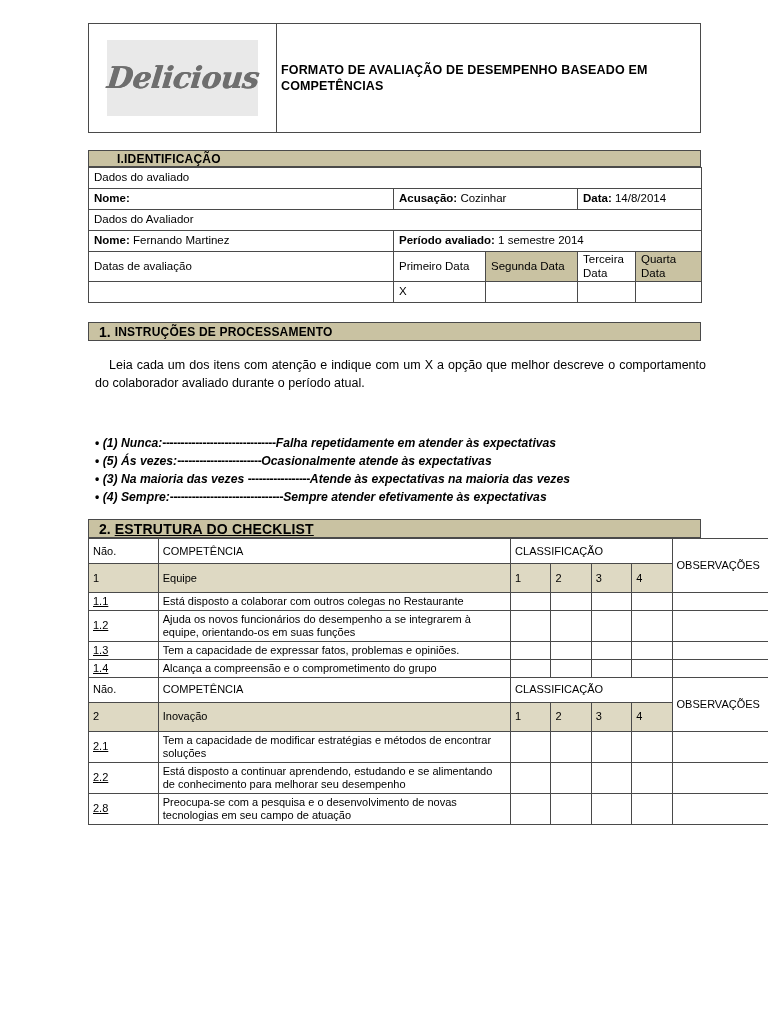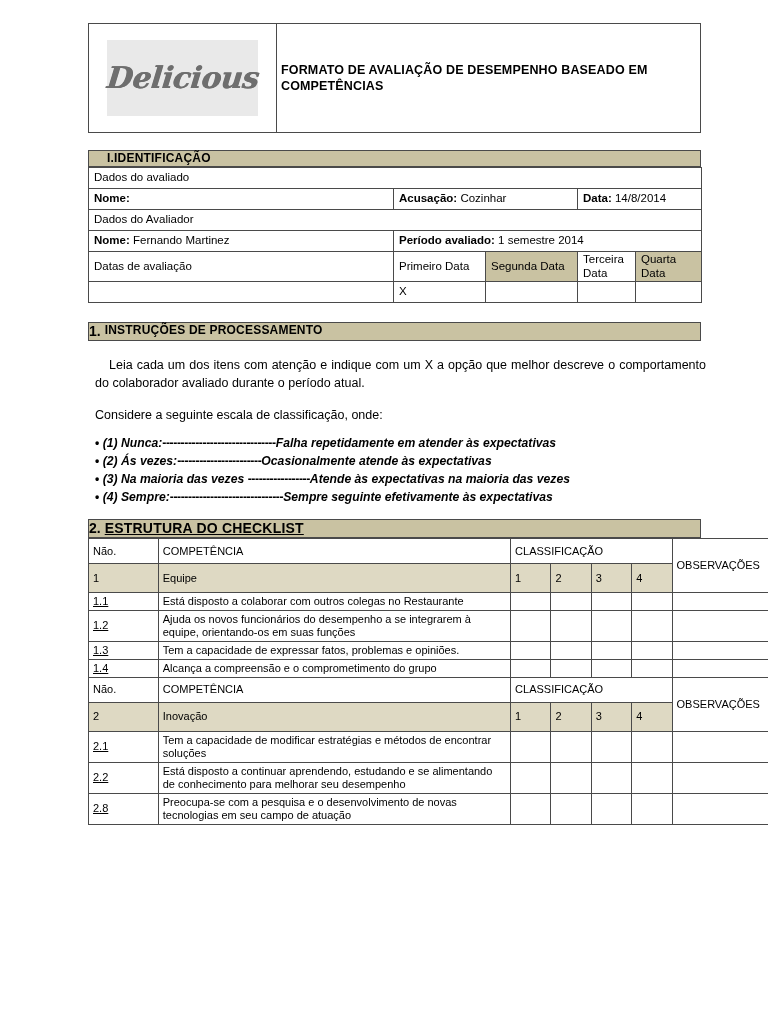--- a/index.html
+++ b/index.html
@@ -84,20 +84,22 @@
     line-height: 1.32;
     letter-spacing: 0.15px;
   }
 
   
   .bar {
     background: #c9c2a2;
     border: 1px solid #4a4a4a;
     box-sizing: border-box;
     display: flex;
+    align-items: center;
+    padding-left: 10px;
   }
   .bar-num {
     font-size: 14px;
     font-weight: bold;
     margin-right: 4px;
   }
   .bar-text {
     font-size: 12px;
     font-weight: bold;
     letter-spacing: 0.2px;
@@ -339,39 +341,38 @@
       </table>
   </div>
 
   <div class="bar" id="instructions-bar">
     <span class="bar-num">1.</span>
     <span class="bar-text">INSTRUÇÕES DE PROCESSAMENTO</span>
   </div>
 
   <div class="instr-body">
     <p class="indent">Leia cada um dos itens com atenção e indique com um X a opção que melhor descreve o comportamento do colaborador avaliado durante o período atual.</p>
-    <p>Considere a seguinte escala de classificação, onde:</p>
   </div>
 
   <div class="scale-list">
     <div class="row">
       <span class="bullet">•</span>
       <span class="lead">(1) Nunca:</span><span class="dashes">-------------------------------</span><span>Falha repetidamente em atender às expectativas</span>
     </div>
     <div class="row">
       <span class="bullet">•</span>
-      <span class="lead">(2) Ás vezes:</span><span class="dashes">-----------------------</span><span>Ocasionalmente atende às expectativas</span>
+      <span class="lead">(5) Ás vezes:</span><span class="dashes">-----------------------</span><span>Ocasionalmente atende às expectativas</span>
     </div>
     <div class="row">
       <span class="bullet">•</span>
       <span class="lead">(3) Na maioria das vezes</span> <span class="dashes">-----------------</span><span>Atende às expectativas na maioria das vezes</span>
     </div>
     <div class="row">
       <span class="bullet">•</span>
-      <span class="lead">(4) Sempre:</span><span class="dashes">-------------------------------</span><span>Sempre seguinte efetivamente às expectativas</span>
+      <span class="lead">(4) Sempre:</span><span class="dashes">-------------------------------</span><span>Sempre atender efetivamente às expectativas</span>
     </div>
   </div>
 
   <div class="bar" id="checklist-bar">
     <span class="bar-num">2.</span>
     <span class="bar-text big">ESTRUTURA DO CHECKLIST</span>
   </div>
 
   <div id="checklist-table">
     <table class="doc-table">

